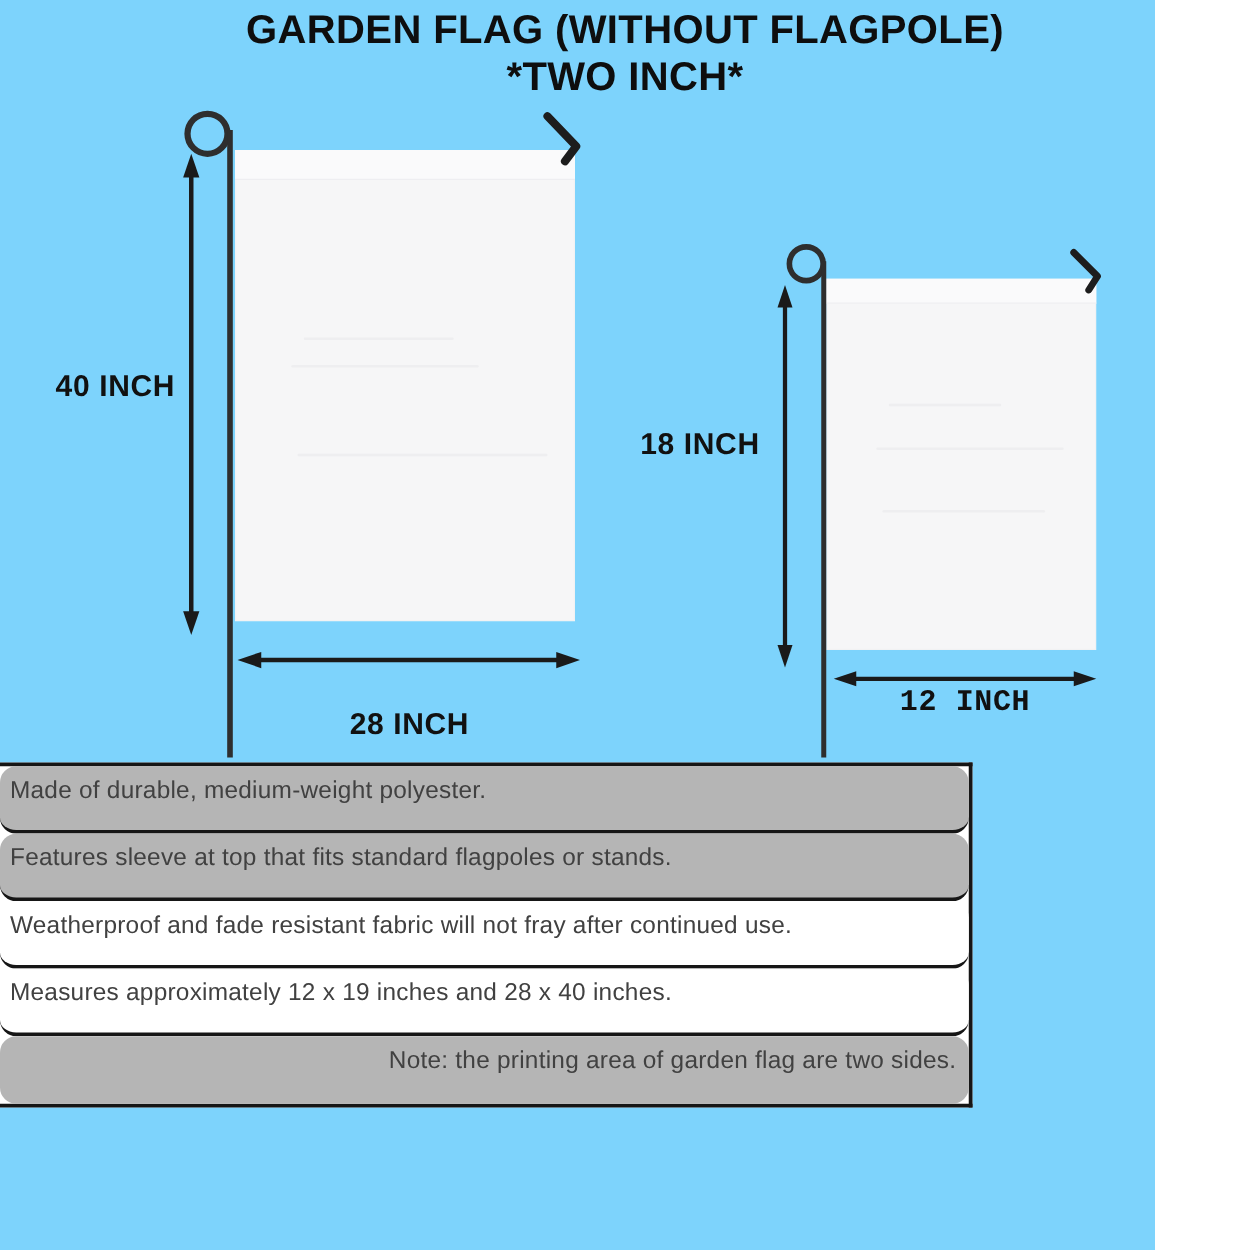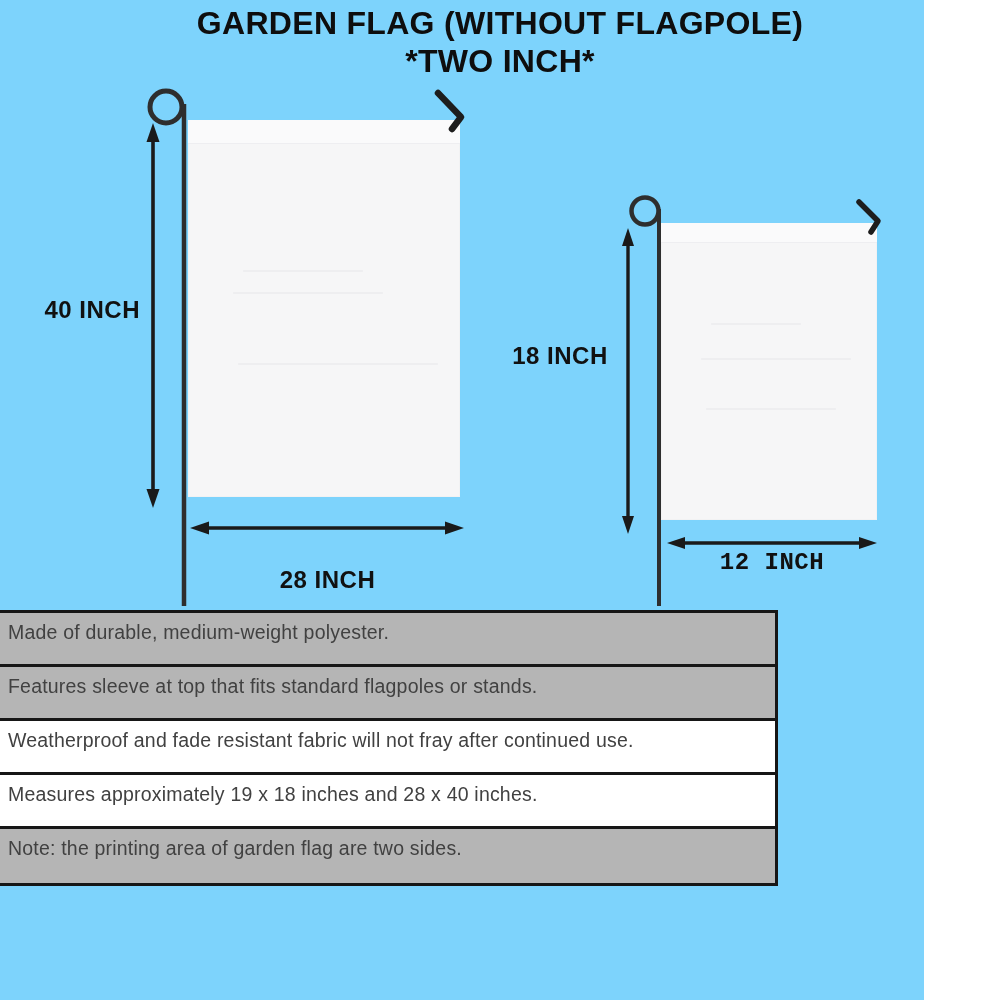--- a/index.html
+++ b/index.html
@@ -22,23 +22,23 @@
     color:#111111;font-weight:700;font-size:24px;letter-spacing:0.5px;white-space:nowrap;
   }
   
   #feature-table{
     left:0;top:610px;width:775px;
     border-top:3px solid #161616;border-right:3px solid #161616;border-bottom:3px solid #161616;
     background:#ffffff;
   }
   .feature-row{
     height:54px;border-bottom:3px solid #161616;box-sizing:border-box;
-    padding:8px 10px 0 8px;font-size:19.5px;color:#414141;letter-spacing:0.2px;
+    padding:8px 10px 0 8px;font-size:19.5px;color:#414141;letter-spacing:0.2px;border-radius:13px;
   }
-  .feature-row:last-child{border-bottom:none;}
+  .feature-row:last-child{border-bottom:none;text-align:right;}
   .row-shaded{background:#b5b5b5;}
   .row-plain{background:#ffffff;}
   svg{display:block;}
 </style>
 </head>
 <body>
 
 <div id="canvas">
 
   <div class="abs title-line" style="top:4px;">GARDEN FLAG (WITHOUT FLAGPOLE)</div>
@@ -97,17 +97,17 @@
 
   <div class="abs dim-label" style="left:30px;top:296px;width:110px;text-align:right;">40 INCH</div>
   <div class="abs dim-label" style="left:197px;top:534px;width:261px;text-align:center;margin-top:32px;">28 INCH</div>
   <div class="abs dim-label" style="left:505px;top:342px;width:110px;text-align:center;">18 INCH</div>
   <div class="abs dim-label" style="left:668px;top:549px;width:208px;text-align:center;font-family:Liberation Mono, monospace;">12 INCH</div>
 
   <div class="abs" id="feature-table">
     <div class="feature-row row-shaded">Made of durable, medium-weight polyester.</div>
     <div class="feature-row row-shaded">Features sleeve at top that fits standard flagpoles or stands.</div>
     <div class="feature-row row-plain">Weatherproof and fade resistant fabric will not fray after continued use.</div>
-    <div class="feature-row row-plain">Measures approximately 19 x 18 inches and 28 x 40 inches.</div>
+    <div class="feature-row row-plain">Measures approximately 12 x 19 inches and 28 x 40 inches.</div>
     <div class="feature-row row-shaded">Note: the printing area of garden flag are two sides.</div>
   </div>
 
 </div>
 
 </body></html>

